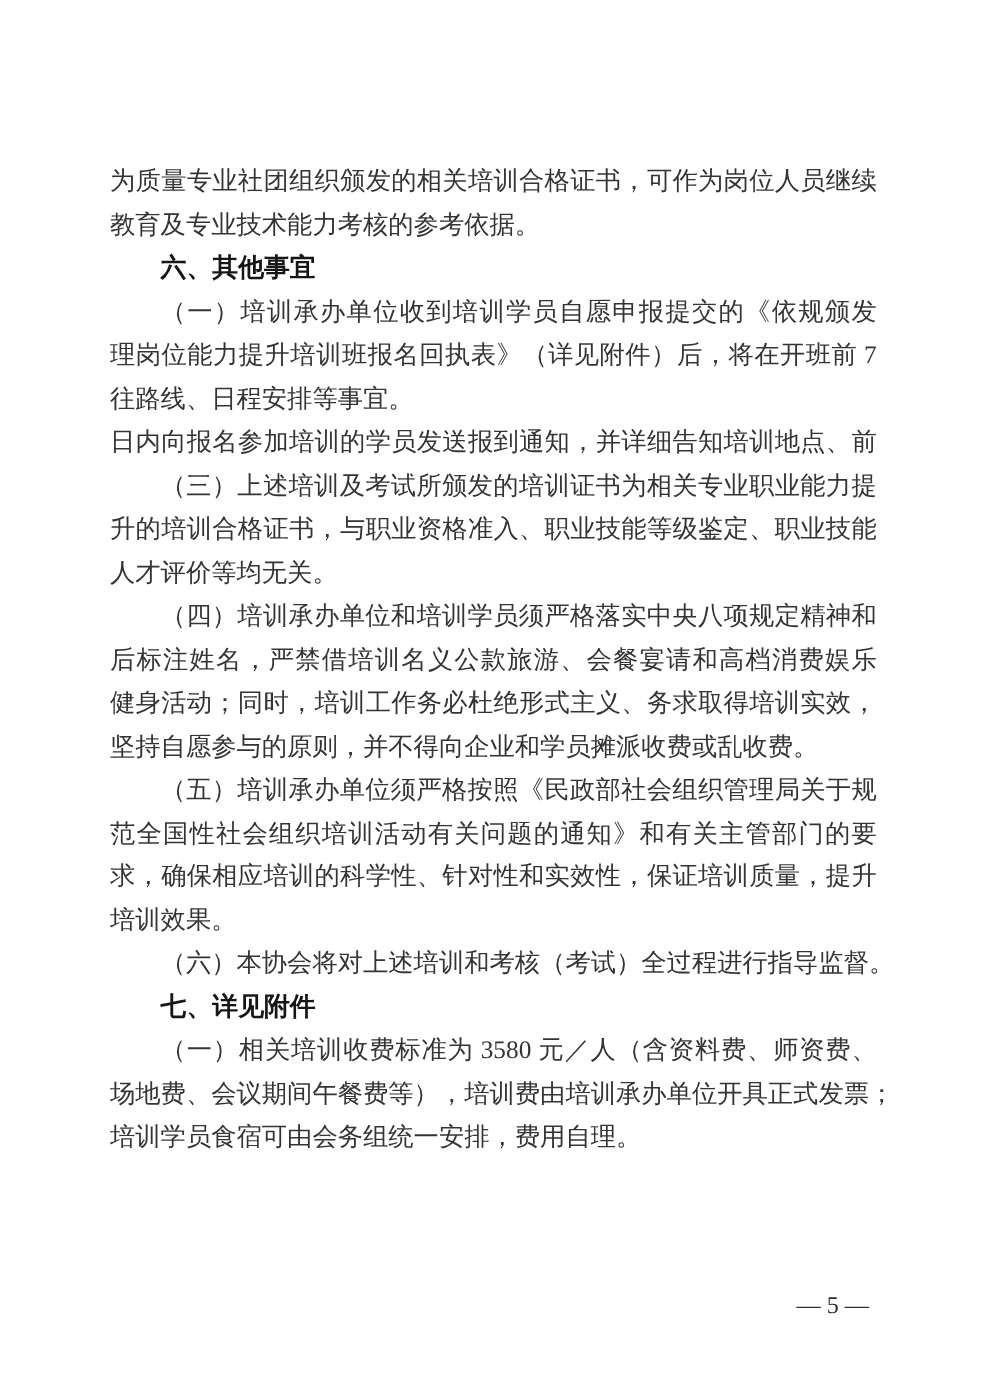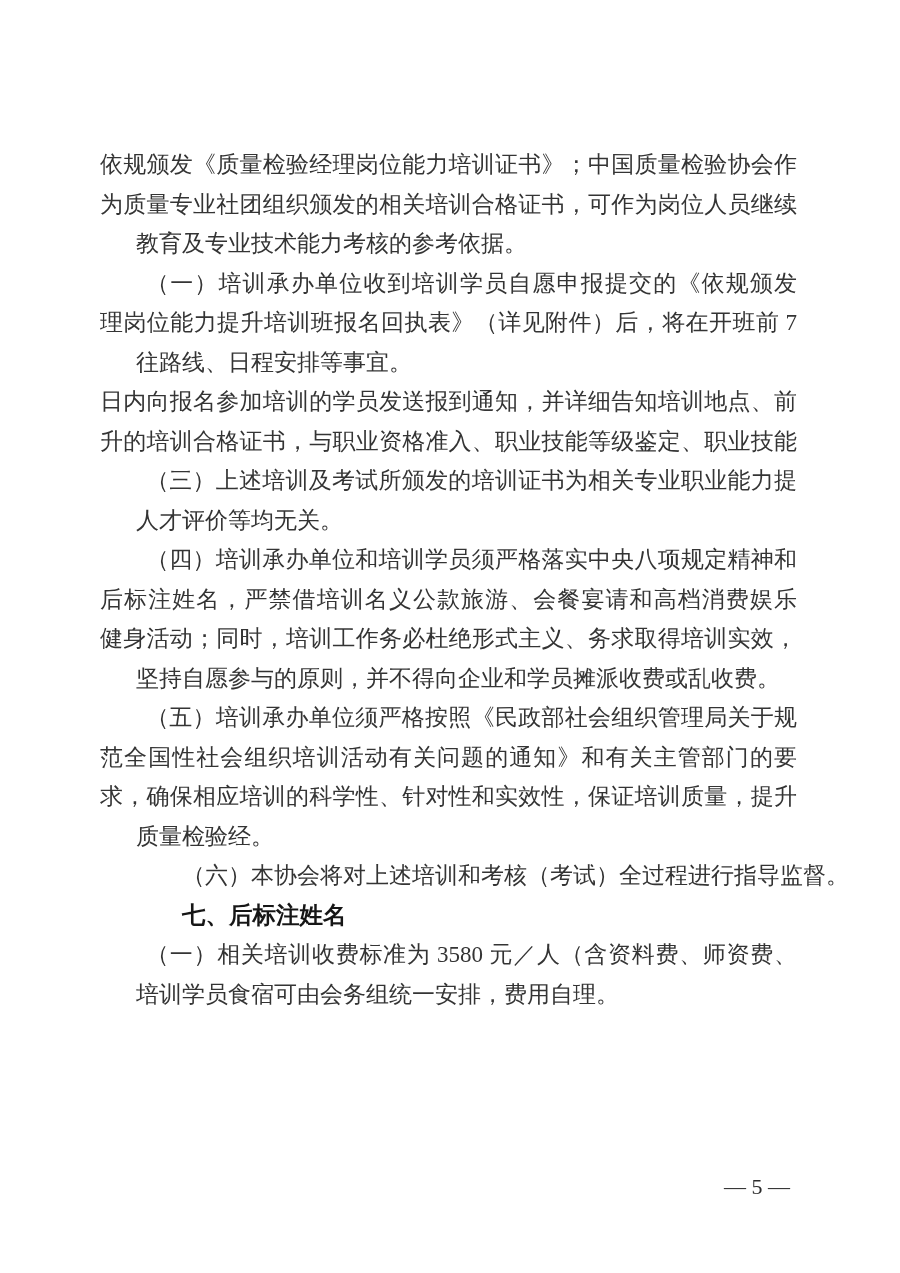--- a/index.html
+++ b/index.html
@@ -32,21 +32,21 @@
     font-size: 23px;
     line-height: 39.5px;
     color: var(--body-text);
     white-space: nowrap;
     text-align: justify;
     text-align-last: justify;
     letter-spacing: 0;
   }
 
   
-  .line.final { text-align-last: left; margin-left: 36px; }
+  .line.final { text-align-last: left; }
 
   
   .para.body .line.first,
   .para.body-nowrap .line.first { padding-left: 46px; }
 
   
   .para.continuation .line.first { padding-left: 0; }
 
   
   .para.heading .line {
@@ -68,52 +68,55 @@
     font-family: "Liberation Serif", "DejaVu Serif", serif;
     white-space: nowrap;
   }
 </style>
 </head>
 <body>
 
 <div class="page">
   <div class="content">
       <div class="para continuation">
-        <div class="line first">依规颁发《质量检验经理岗位能力培训证书》；中国质量检验协会作</div>
         <div class="line">为质量专业社团组织颁发的相关培训合格证书，可作为岗位人员继续</div>
         <div class="line final">教育及专业技术能力考核的参考依据。</div>
+      </div>
+      <div class="para heading">
+        <div class="line first final">六、其他事宜</div>
       </div>
       <div class="para body">
         <div class="line first">（一）培训承办单位收到培训学员自愿申报提交的《依规颁发</div>
         <div class="line">理岗位能力提升培训班报名回执表》（详见附件）后，将在开班前 7</div>
         <div class="line final">往路线、日程安排等事宜。</div>
         <div class="line">日内向报名参加培训的学员发送报到通知，并详细告知培训地点、前</div>
       </div>
       <div class="para body">
+        <div class="line first">（三）上述培训及考试所颁发的培训证书为相关专业职业能力提</div>
         <div class="line">升的培训合格证书，与职业资格准入、职业技能等级鉴定、职业技能</div>
-        <div class="line first">（三）上述培训及考试所颁发的培训证书为相关专业职业能力提</div>
         <div class="line final">人才评价等均无关。</div>
       </div>
       <div class="para body">
         <div class="line first">（四）培训承办单位和培训学员须严格落实中央八项规定精神和</div>
         <div class="line">后标注姓名，严禁借培训名义公款旅游、会餐宴请和高档消费娱乐</div>
         <div class="line">健身活动；同时，培训工作务必杜绝形式主义、务求取得培训实效，</div>
         <div class="line final">坚持自愿参与的原则，并不得向企业和学员摊派收费或乱收费。</div>
       </div>
       <div class="para body">
         <div class="line first">（五）培训承办单位须严格按照《民政部社会组织管理局关于规</div>
         <div class="line">范全国性社会组织培训活动有关问题的通知》和有关主管部门的要</div>
         <div class="line">求，确保相应培训的科学性、针对性和实效性，保证培训质量，提升</div>
-        <div class="line final">质量检验经。</div>
+        <div class="line final">培训效果。</div>
       </div>
       <div class="para body-nowrap">
         <div class="line first final">（六）本协会将对上述培训和考核（考试）全过程进行指导监督。</div>
       </div>
       <div class="para heading">
-        <div class="line first final">七、后标注姓名</div>
+        <div class="line first final">七、详见附件</div>
       </div>
       <div class="para body">
         <div class="line first">（一）相关培训收费标准为 3580 元／人（含资料费、师资费、</div>
+        <div class="line">场地费、会议期间午餐费等），培训费由培训承办单位开具正式发票；</div>
         <div class="line final">培训学员食宿可由会务组统一安排，费用自理。</div>
       </div>
     </div>
   <div class="page-number">— 5 —</div>
 </div>
 
 </body></html>

